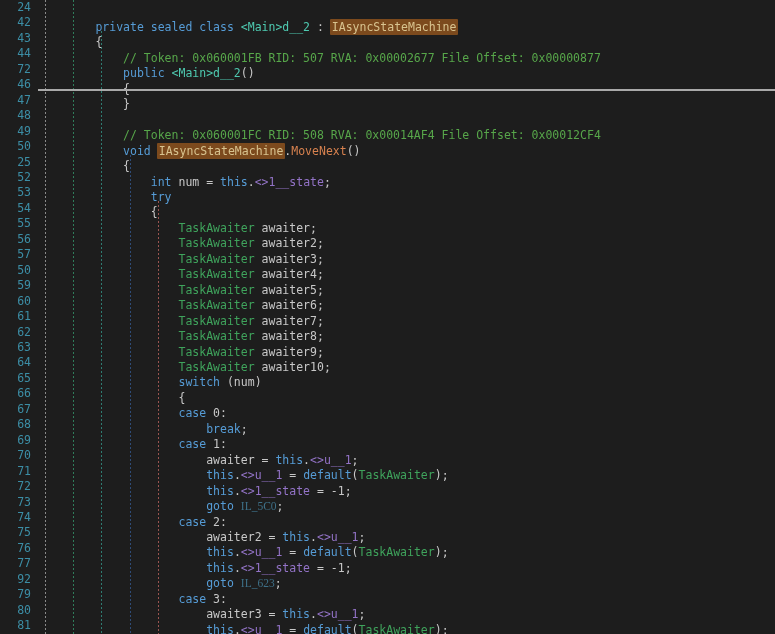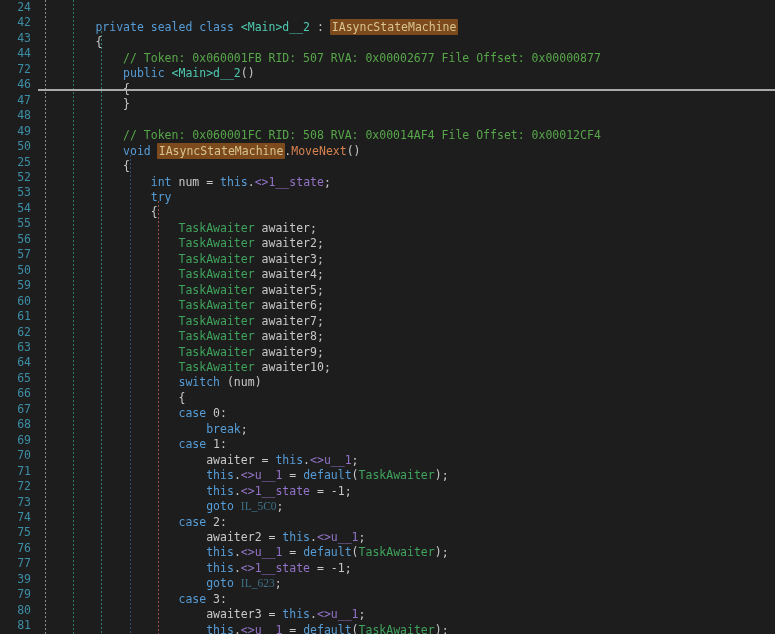--- a/index.html
+++ b/index.html
@@ -75,18 +75,18 @@
       <div class="row"><span class="ln">68</span><span class="code"><span class="tok-k">                    case</span><span class="tok-p"> 1:</span></span></div>
       <div class="row"><span class="ln">69</span><span class="code"><span class="tok-p">                        awaiter = </span><span class="tok-k">this</span><span class="tok-p">.</span><span class="tok-f">&lt;&gt;u__1</span><span class="tok-p">;</span></span></div>
       <div class="row"><span class="ln">70</span><span class="code"><span class="tok-k">                        this</span><span class="tok-p">.</span><span class="tok-f">&lt;&gt;u__1</span><span class="tok-p"> = </span><span class="tok-k">default</span><span class="tok-p">(</span><span class="tok-g">TaskAwaiter</span><span class="tok-p">);</span></span></div>
       <div class="row"><span class="ln">71</span><span class="code"><span class="tok-k">                        this</span><span class="tok-p">.</span><span class="tok-f">&lt;&gt;1__state</span><span class="tok-p"> = -1;</span></span></div>
       <div class="row"><span class="ln">72</span><span class="code"><span class="tok-k">                        goto</span><span class="tok-p"> </span><span class="tok-l">IL_5C0</span><span class="tok-p">;</span></span></div>
       <div class="row"><span class="ln">73</span><span class="code"><span class="tok-k">                    case</span><span class="tok-p"> 2:</span></span></div>
       <div class="row"><span class="ln">74</span><span class="code"><span class="tok-p">                        awaiter2 = </span><span class="tok-k">this</span><span class="tok-p">.</span><span class="tok-f">&lt;&gt;u__1</span><span class="tok-p">;</span></span></div>
       <div class="row"><span class="ln">75</span><span class="code"><span class="tok-k">                        this</span><span class="tok-p">.</span><span class="tok-f">&lt;&gt;u__1</span><span class="tok-p"> = </span><span class="tok-k">default</span><span class="tok-p">(</span><span class="tok-g">TaskAwaiter</span><span class="tok-p">);</span></span></div>
       <div class="row"><span class="ln">76</span><span class="code"><span class="tok-k">                        this</span><span class="tok-p">.</span><span class="tok-f">&lt;&gt;1__state</span><span class="tok-p"> = -1;</span></span></div>
       <div class="row"><span class="ln">77</span><span class="code"><span class="tok-k">                        goto</span><span class="tok-p"> </span><span class="tok-l">IL_623</span><span class="tok-p">;</span></span></div>
-      <div class="row"><span class="ln">39</span><span class="code"><span class="tok-k">                    case</span><span class="tok-p"> 3:</span></span></div>
+      <div class="row"><span class="ln">92</span><span class="code"><span class="tok-k">                    case</span><span class="tok-p"> 3:</span></span></div>
       <div class="row"><span class="ln">79</span><span class="code"><span class="tok-p">                        awaiter3 = </span><span class="tok-k">this</span><span class="tok-p">.</span><span class="tok-f">&lt;&gt;u__1</span><span class="tok-p">;</span></span></div>
       <div class="row"><span class="ln">80</span><span class="code"><span class="tok-k">                        this</span><span class="tok-p">.</span><span class="tok-f">&lt;&gt;u__1</span><span class="tok-p"> = </span><span class="tok-k">default</span><span class="tok-p">(</span><span class="tok-g">TaskAwaiter</span><span class="tok-p">);</span></span></div>
       <div class="row"><span class="ln">81</span><span class="code"><span class="tok-k">                        this</span><span class="tok-p">.</span><span class="tok-f">&lt;&gt;1__state</span><span class="tok-p"> = -1;</span></span></div>
     </div>
 </div>
 
 </body></html>

